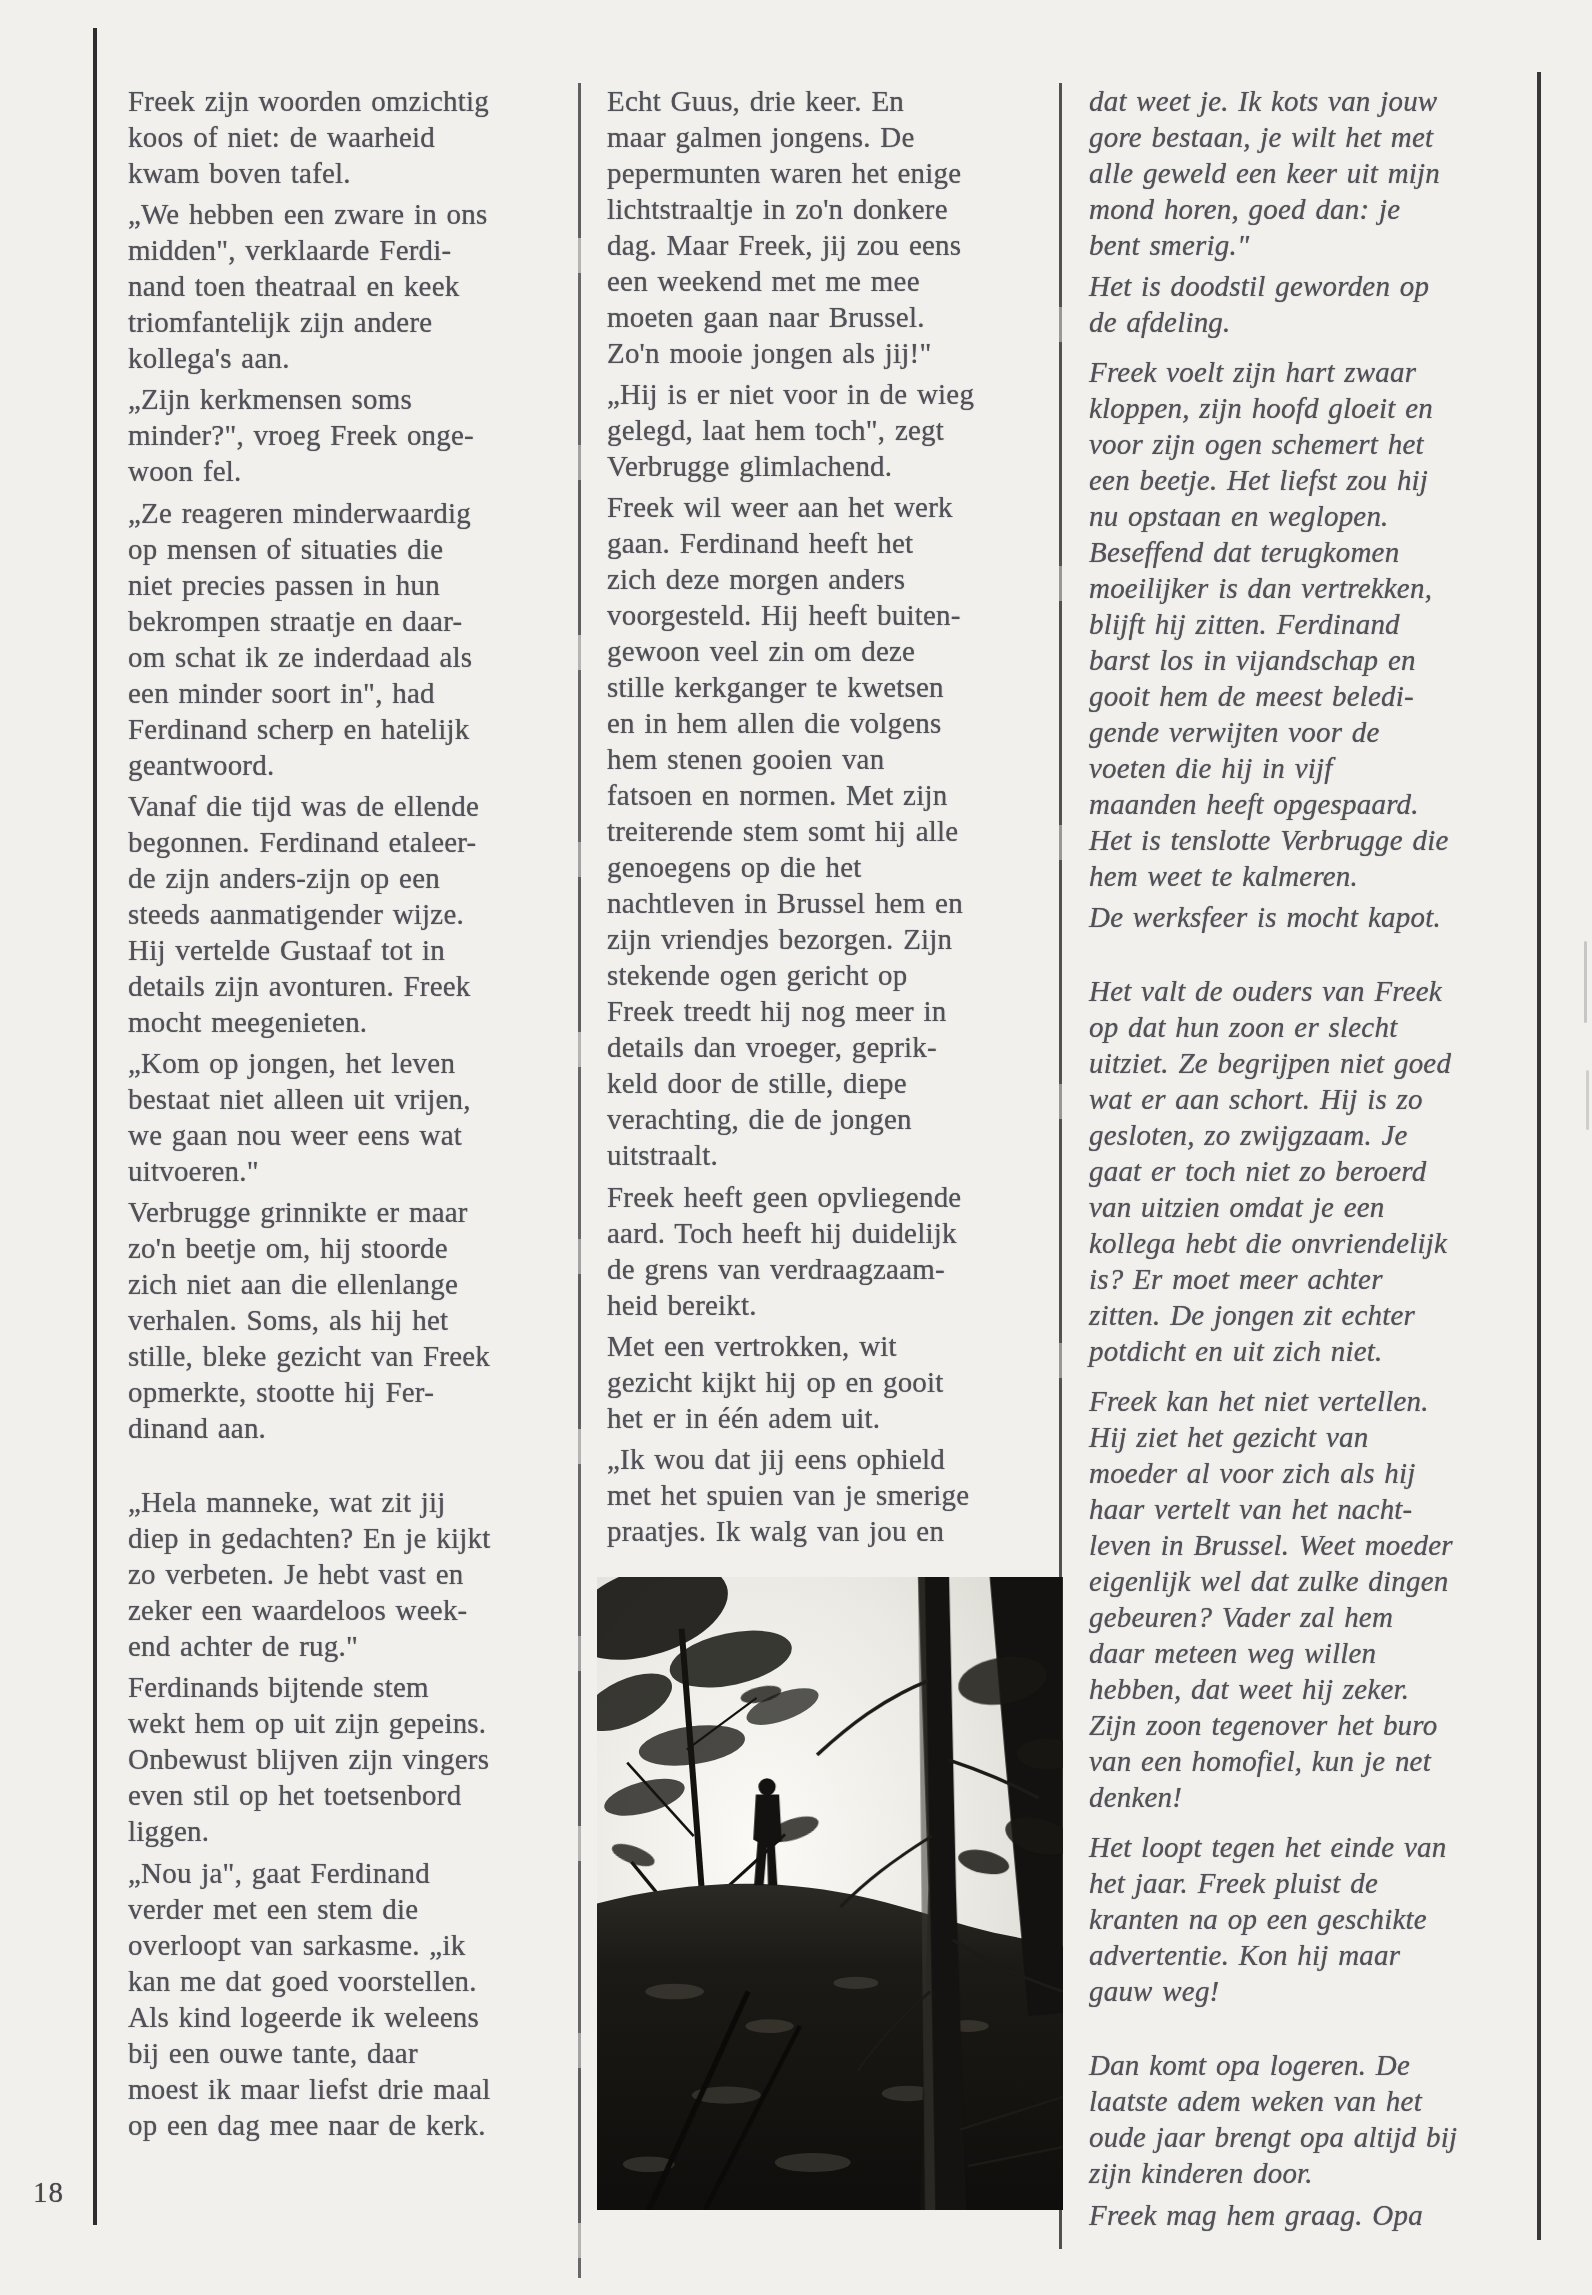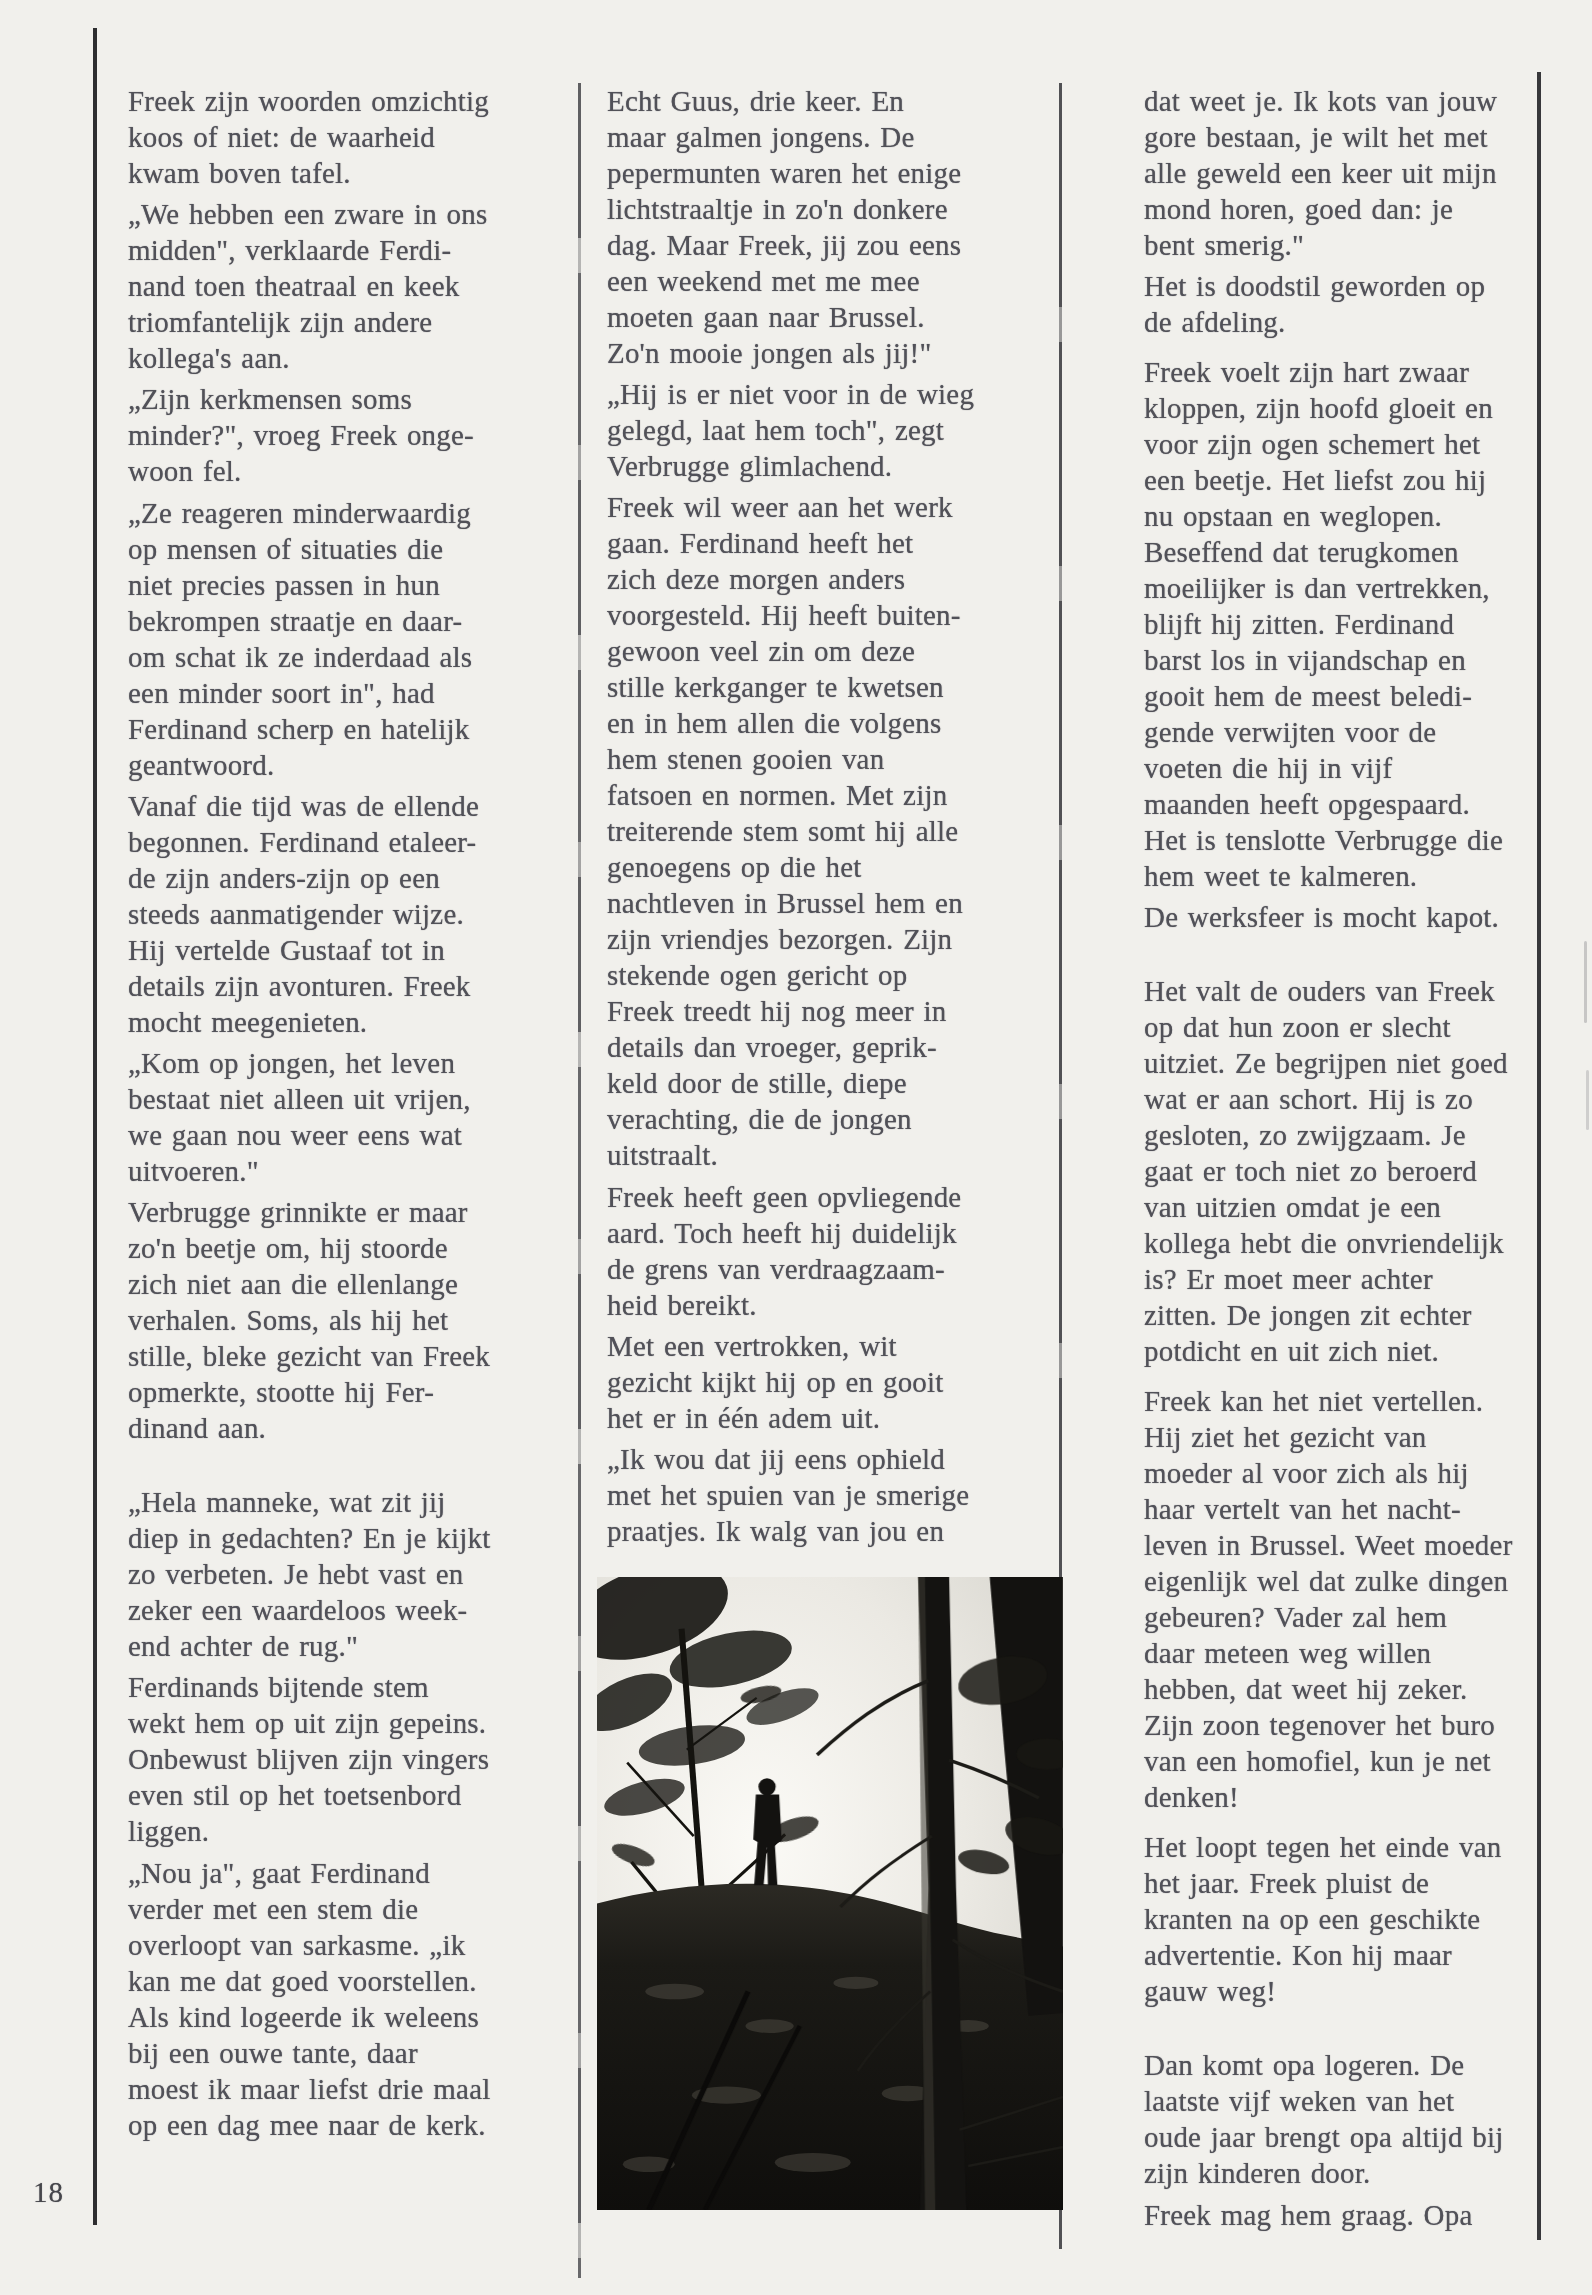--- a/index.html
+++ b/index.html
@@ -22,21 +22,21 @@
       rgba(64,64,68,.9) 0 224px, rgba(64,64,68,.5) 224px 259px);}
   .rule-right{left:1537px;top:72px;width:3.5px;height:2168px;background:#38383b;}
   
   .col{position:absolute;top:60px;
     font-size:29px;line-height:36px;color:#515158;
     letter-spacing:0.2px;word-spacing:2.2px;
     text-shadow:0 0 1px rgba(88,88,96,.85);margin-top:23px;}
   .col p{margin:0 0 5.2px 0;white-space:pre-line;}
   .col1{left:128px;width:428px;}
   .col2{left:607px;width:452px;}
-  .col3{left:1144px;width:449px;}
+  .col3{left:1089px;width:449px;font-style:italic;}
   .gap-lg{margin-top:38px !important;}
   .gap-md{margin-top:14px !important;}
   
   .pagenum{position:absolute;left:33px;top:2176px;
     font-size:29px;color:#46464b;letter-spacing:0.9px;
     text-shadow:0 0 0.9px rgba(80,80,86,.8);}
   
   .photo{position:absolute;left:597px;top:1577px;width:466px;height:633px;display:block;}
   
   .edge-artifact{position:absolute;left:1584px;top:941px;width:2.6px;height:82px;
@@ -205,21 +205,21 @@
 hebben, dat weet hij zeker.
 Zijn zoon tegenover het buro
 van een homofiel, kun je net
 denken!</p>
     <p class="gap-md">Het loopt tegen het einde van
 het jaar. Freek pluist de
 kranten na op een geschikte
 advertentie. Kon hij maar
 gauw weg!</p>
     <p class="gap-lg">Dan komt opa logeren. De
-laatste vijf weken van het
+laatste adem weken van het
 oude jaar brengt opa altijd bij
 zijn kinderen door.</p>
     <p>Freek mag hem graag. Opa</p>
   </div>
 
   <svg class="photo" viewBox="0 0 540 733" preserveAspectRatio="none" role="img">
     <defs>
       <radialGradient id="sky" cx="0.35" cy="0.42" r="0.8">
         <stop offset="0" stop-color="#fbfaf6"></stop>
         <stop offset="0.55" stop-color="#ebe9e3"></stop>

